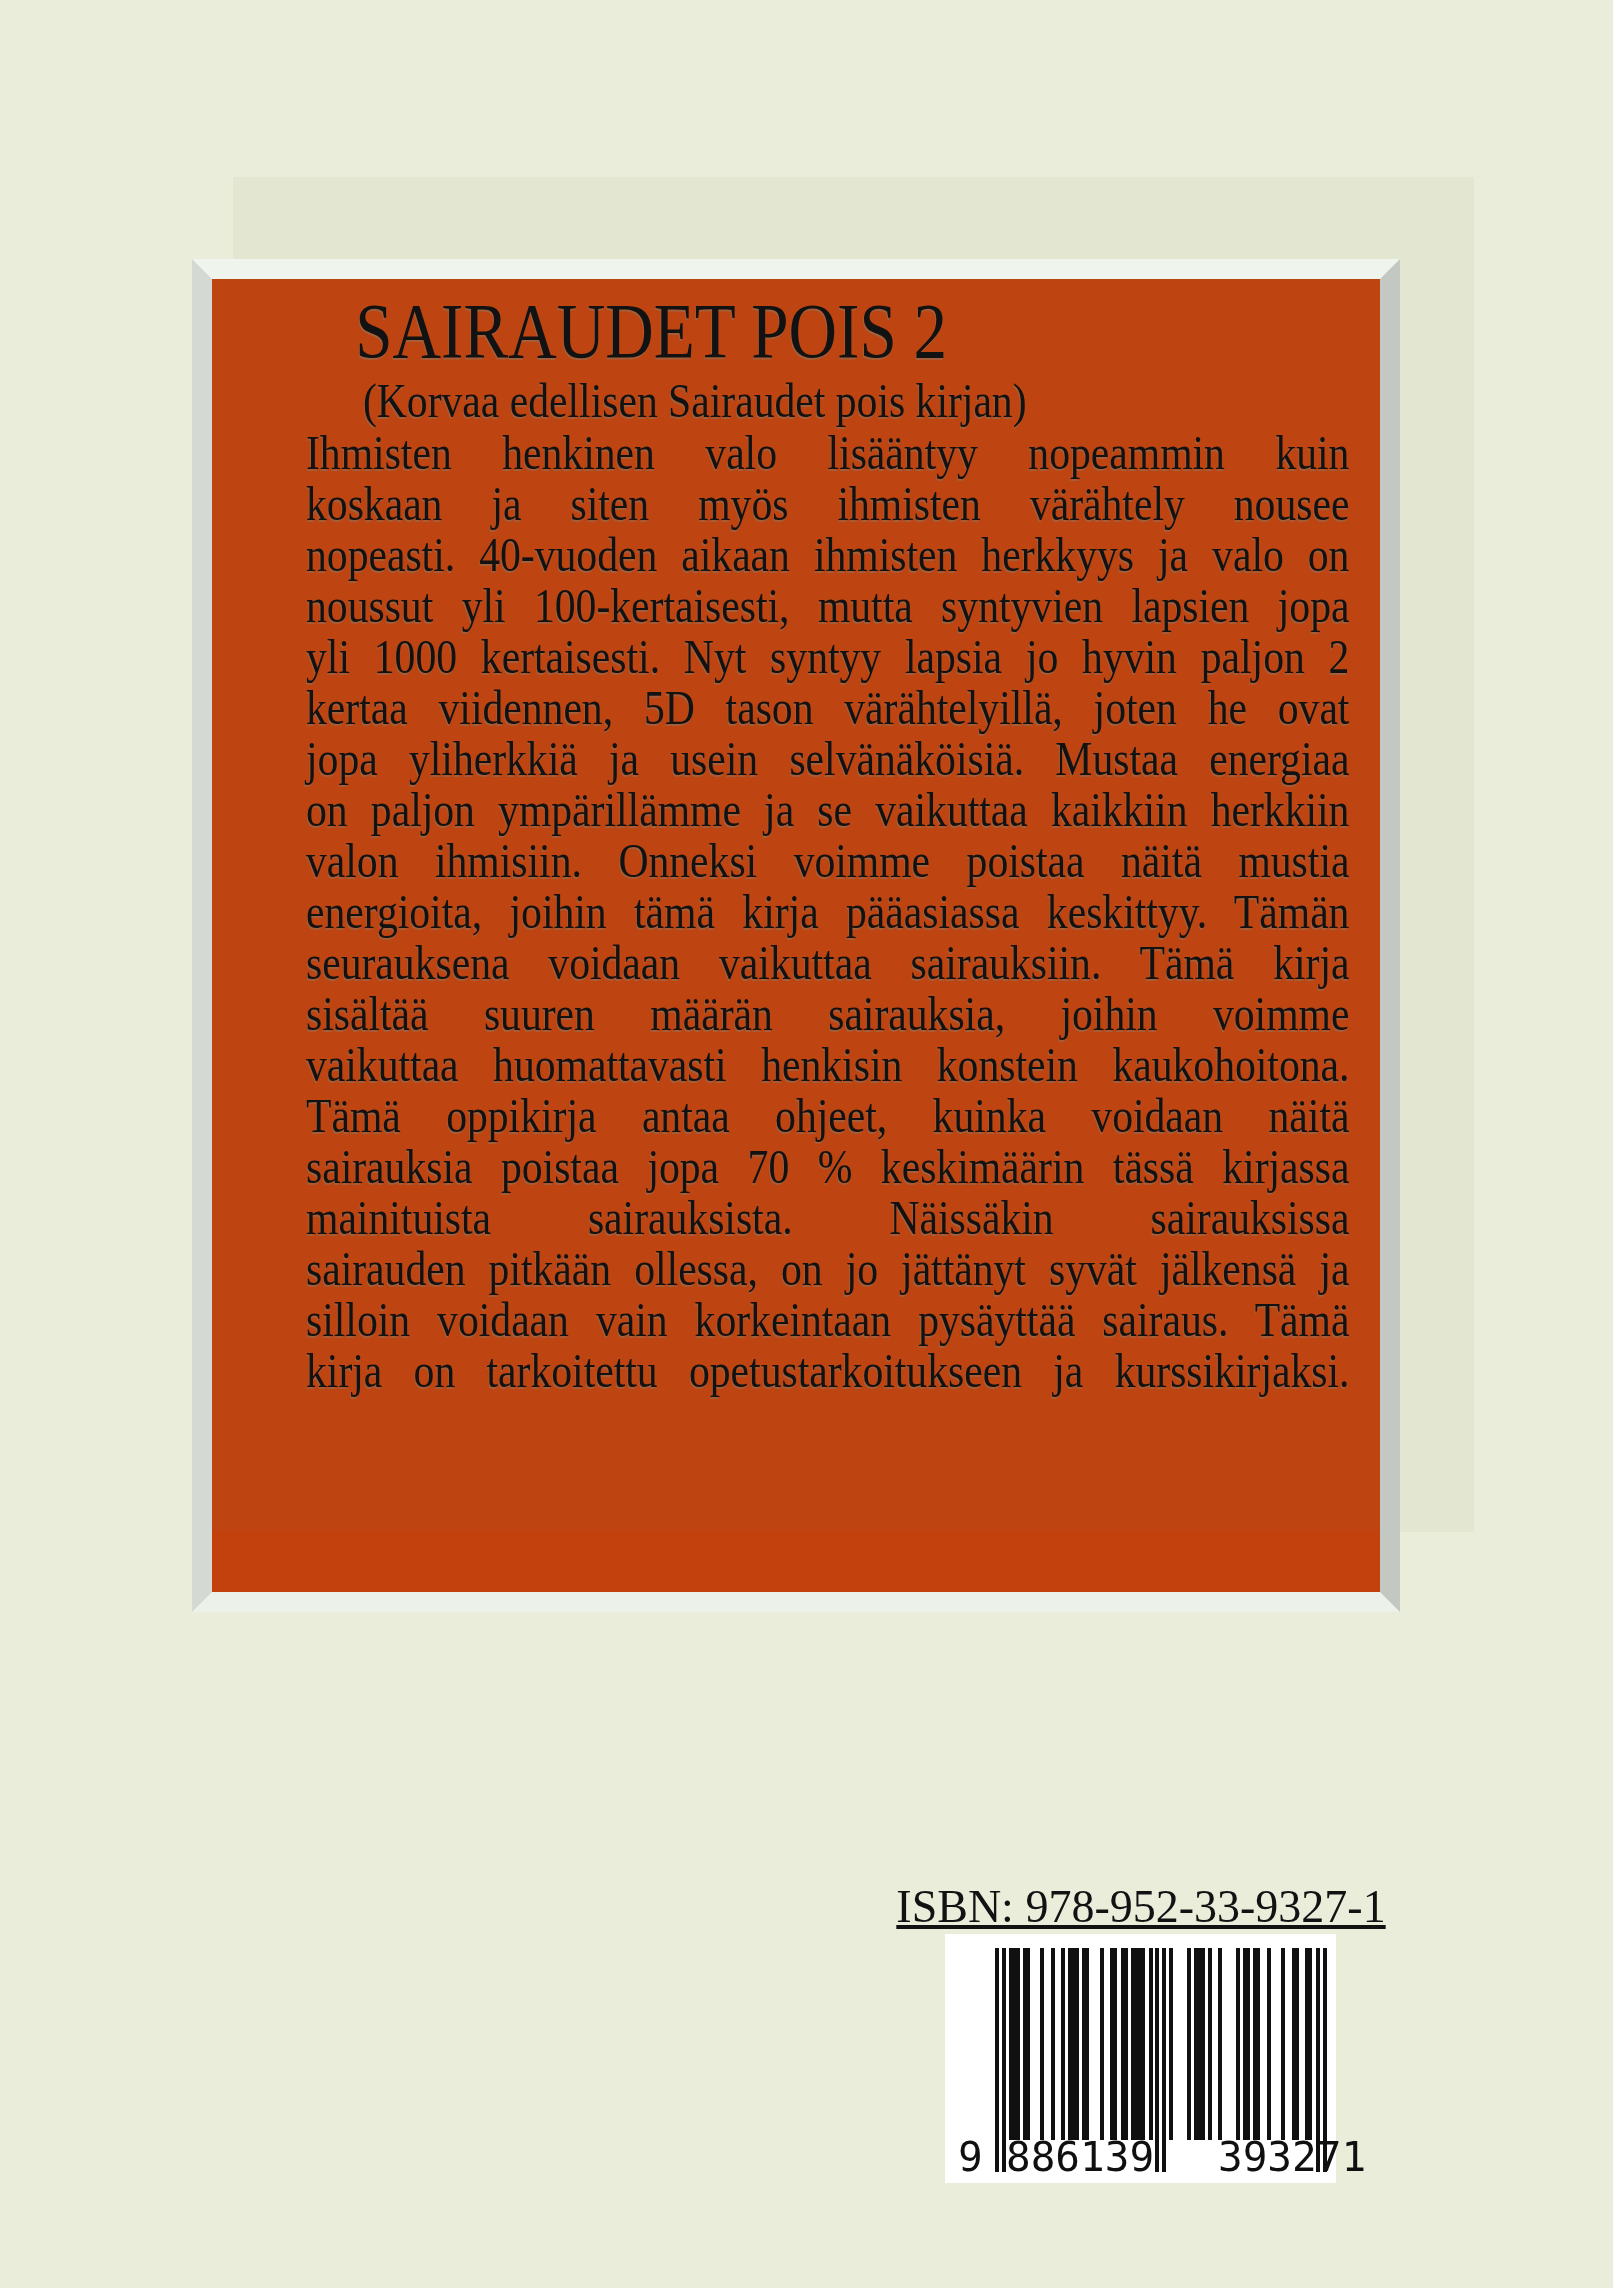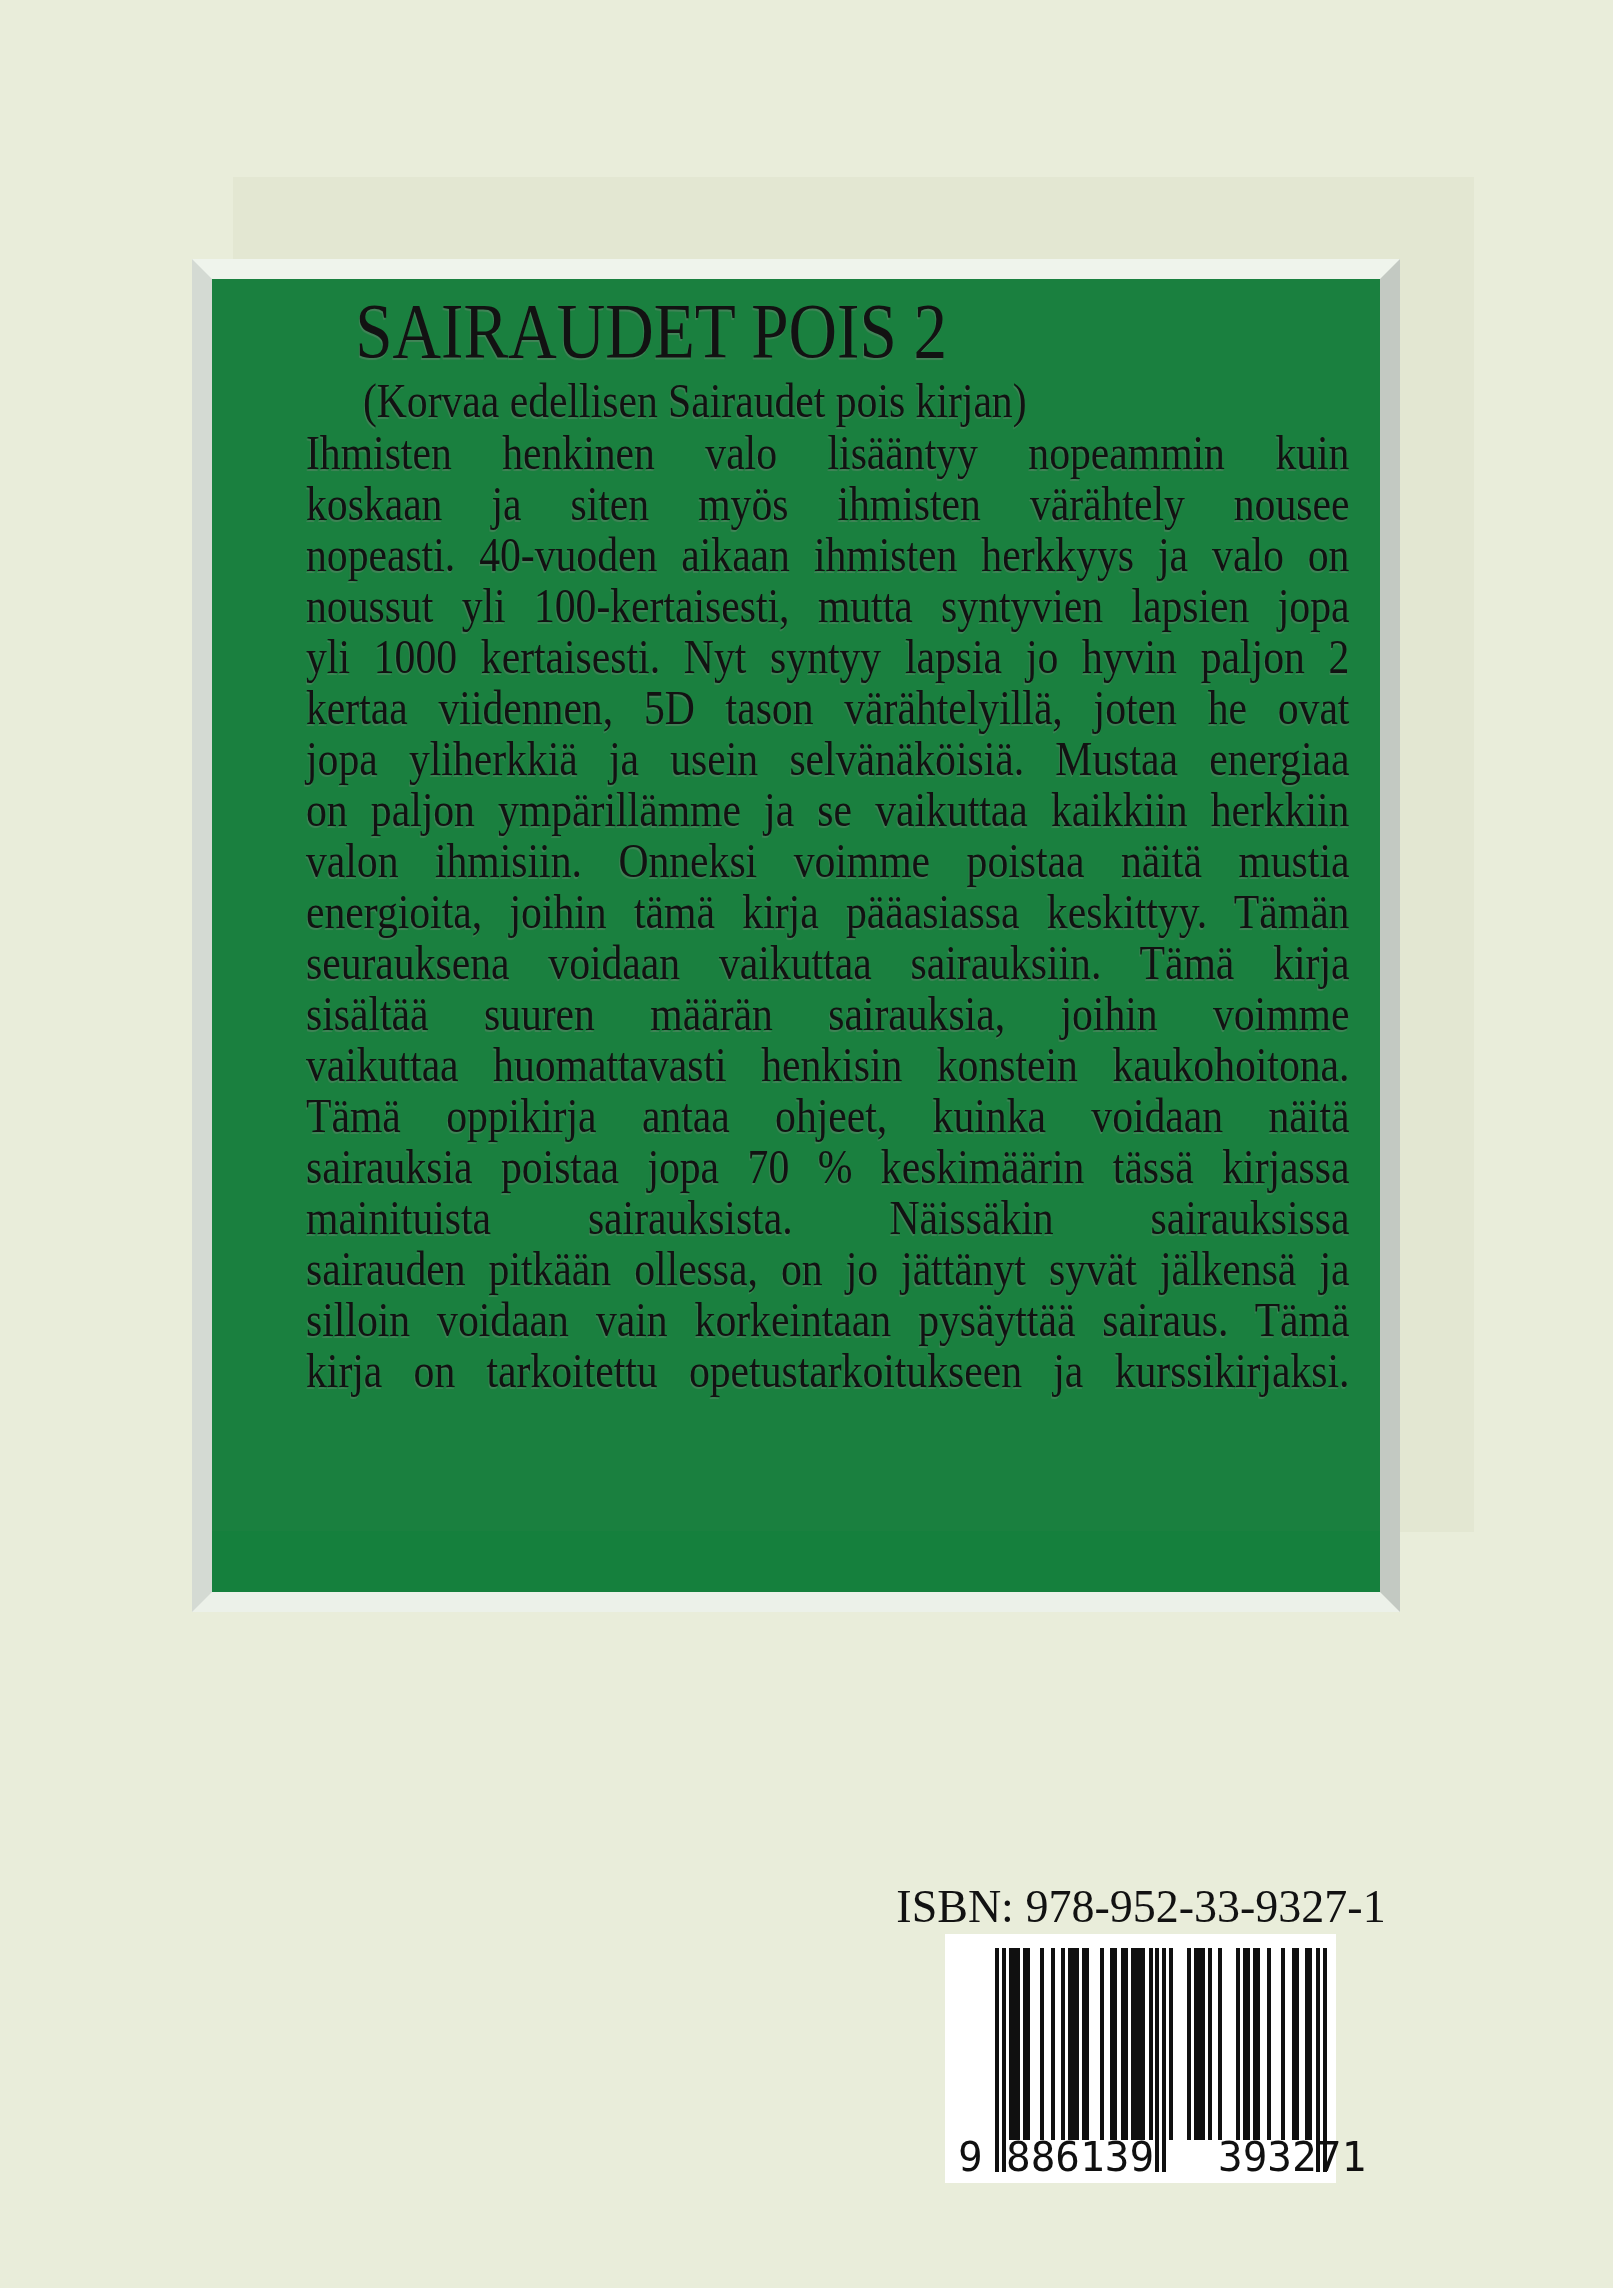--- a/index.html
+++ b/index.html
@@ -25,21 +25,21 @@
     position: absolute;
     left: 192px; top: 259px;
     width: 1208px; height: 1353px;
     box-sizing: border-box;
     border-style: solid;
     border-width: 20px;
     border-top-color: #eff4ec;
     border-left-color: #d4dad3;
     border-right-color: #c3c9c2;
     border-bottom-color: #ecf1e9;
-    background: #15803d;
+    background: #c2410c;
   }
   .panel-shade {
     position: absolute;
     left: 0; top: 0; right: 0;
     height: 1252px;
     background: rgba(120,130,105,0.055);
     pointer-events: none;
   }
 
   .content {
@@ -79,20 +79,21 @@
   }
 
   
   .isbn-label {
     position: absolute;
     left: 796px; top: 1883px;
     width: 690px;
     text-align: center;
     font-size: 46px;
     line-height: 48px;
+    text-decoration: underline;
   }
   .barcode-wrap {
     position: absolute;
     left: 945px; top: 1934px;
     width: 391px; height: 249px;
     background: #ffffff;
   }
   .bars {
     position: absolute;
     left: 50px; top: 14px;

